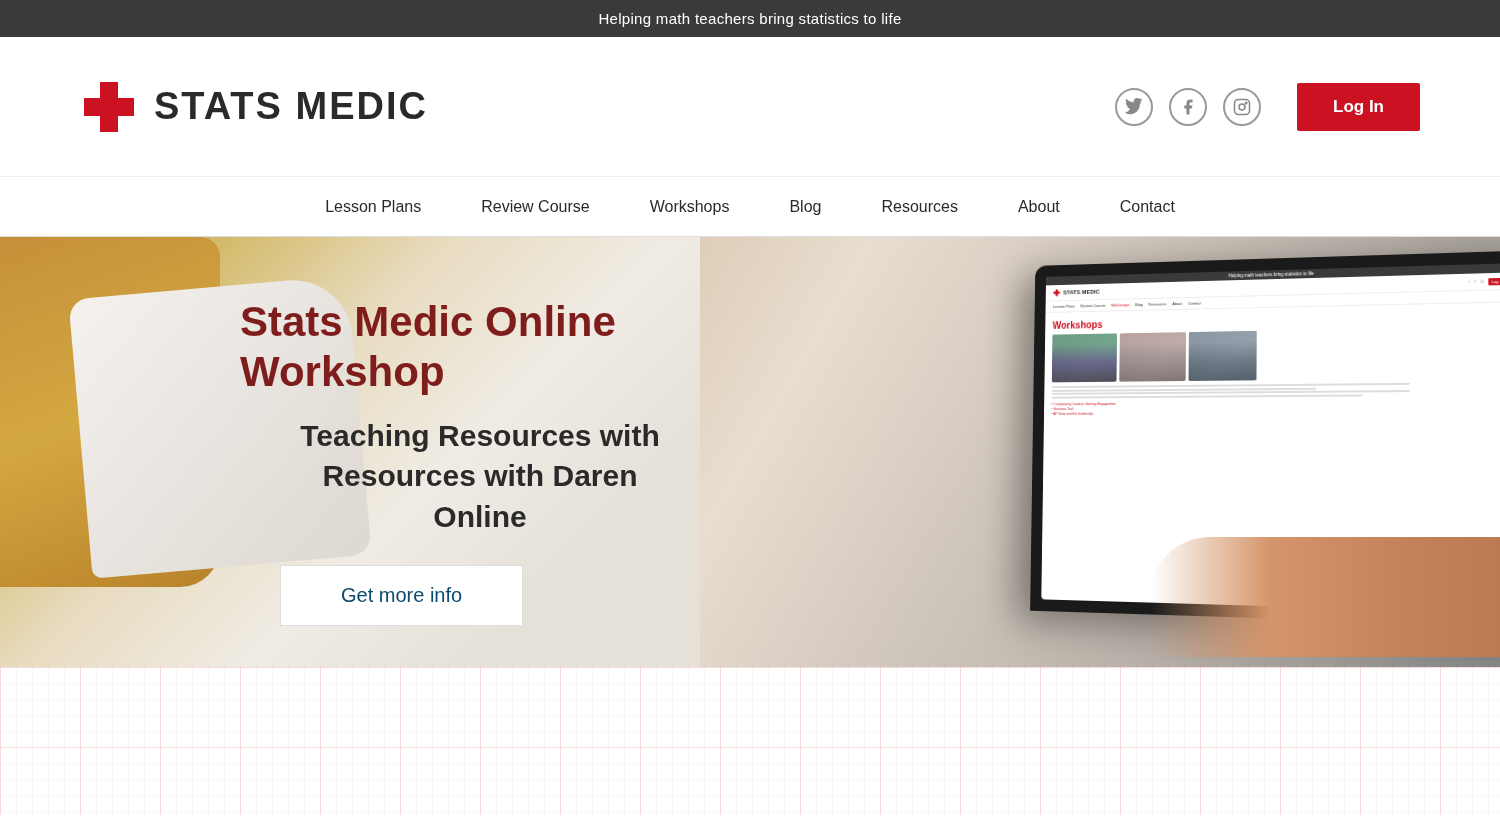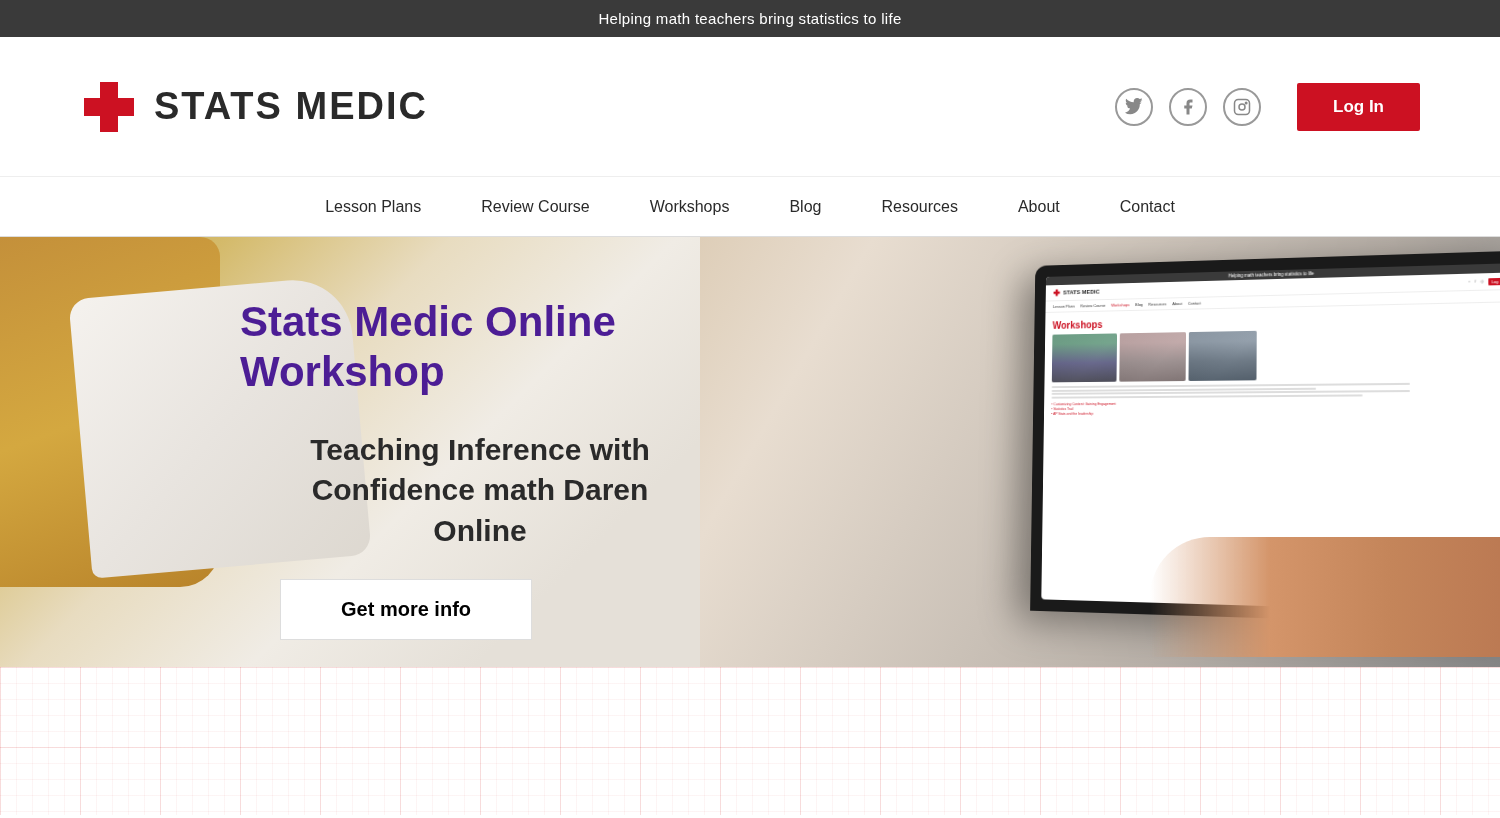--- a/index.html
+++ b/index.html
@@ -275,43 +275,43 @@
     
     .hero-content {
       position: absolute;
       left: 240px;
       top: 60px;
       width: 480px;
     }
 
     .hero-title-red {
       font-size: 42px;
-      color: #4c1d95;
+      color: #7f1d1d;
       font-weight: 700;
       line-height: 1.2;
-      margin-bottom: 32px;
+      margin-bottom: 18px;
     }
 
     .hero-subtitle {
       font-size: 30px;
       color: #2a2a2a;
       font-weight: 700;
       line-height: 1.35;
       text-align: center;
       margin-bottom: 28px;
     }
 
     .hero-cta {
       display: inline-block;
       background: #fff;
-      color: #000000;
+      color: #0c4a6e;
       border: 1px solid #ddd;
       padding: 18px 60px;
       font-size: 20px;
-      font-weight: 700;
+      font-weight: 400;
       cursor: pointer;
       text-decoration: none;
       margin-left: 40px;
     }
 
     
     .grid-section {
       width: 1500px;
       height: 148px;
       background: #fff;
@@ -446,22 +446,22 @@
         </div>
       </div>
     </div>
 
     <div class="laptop-hand-area"></div>
   </div>
 
   <div class="hero-content">
     <div class="hero-title-red">Stats Medic Online Workshop</div>
     <div class="hero-subtitle">
-      <span>Teaching Inference with</span><br>
-      <span>Confidence math Daren</span><br>
+      <span>Teaching Resources with</span><br>
+      <span>Resources with Daren</span><br>
       <span>Online</span>
     </div>
     <a class="hero-cta" href="#">Get more info</a>
   </div>
 </section>
 
 <div class="grid-section">
   <div class="graph-paper"></div>
 </div>
 

